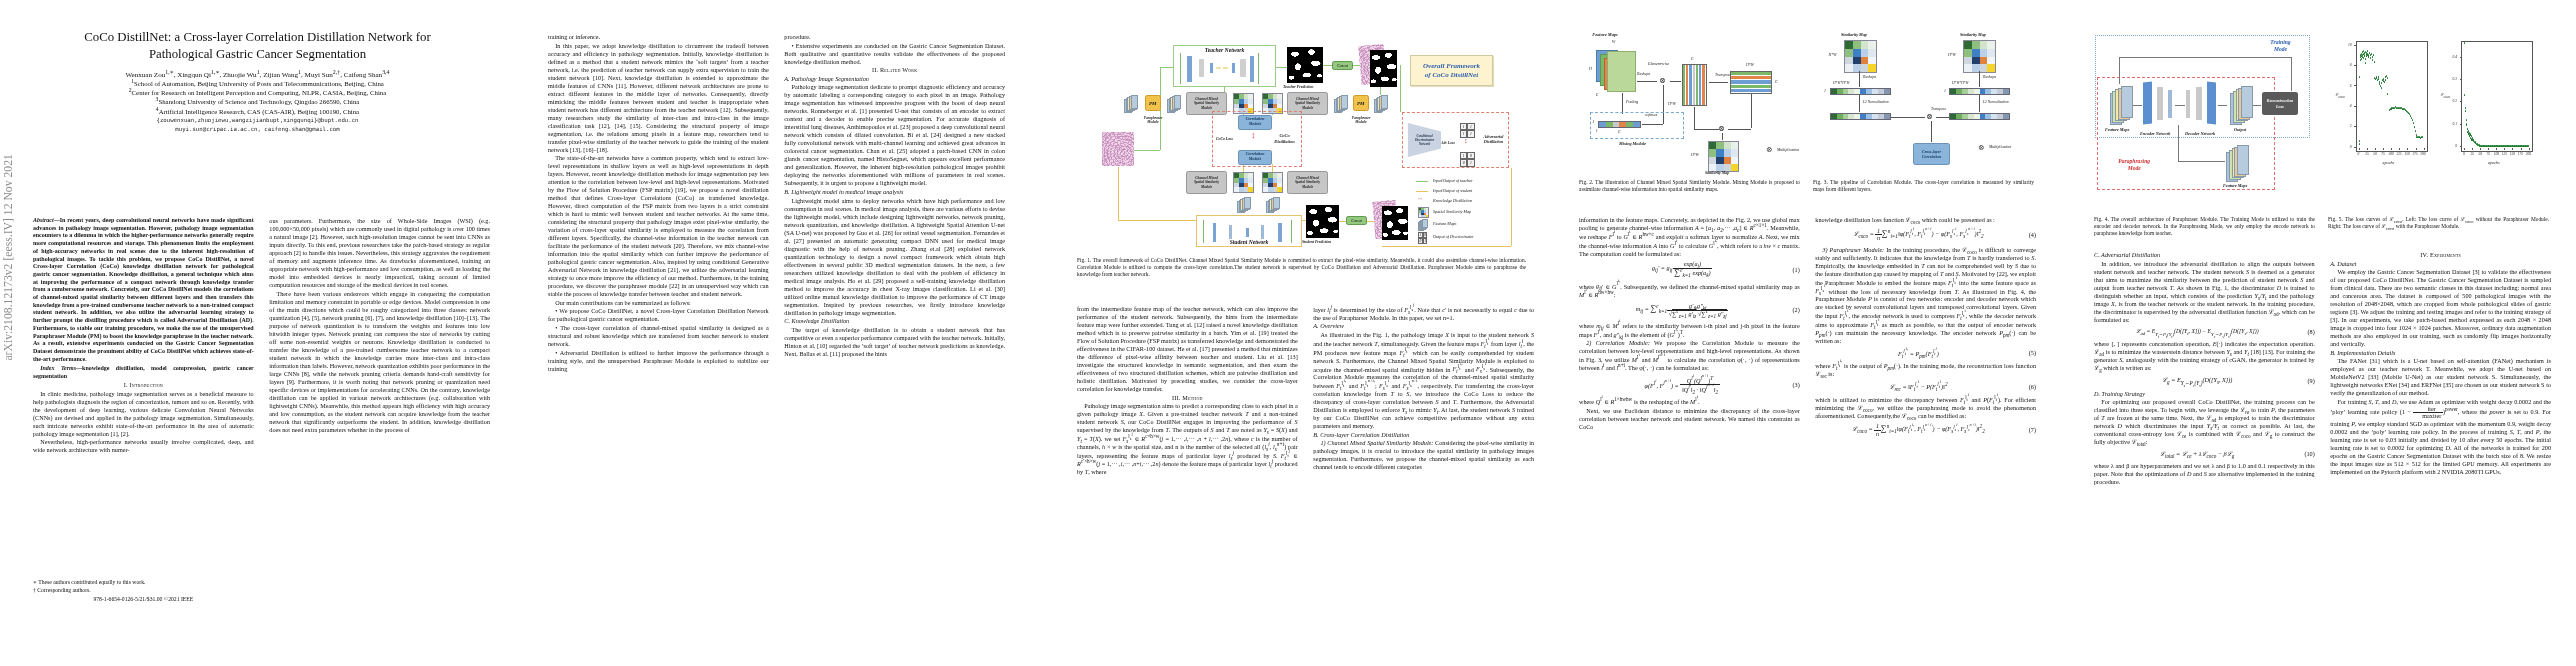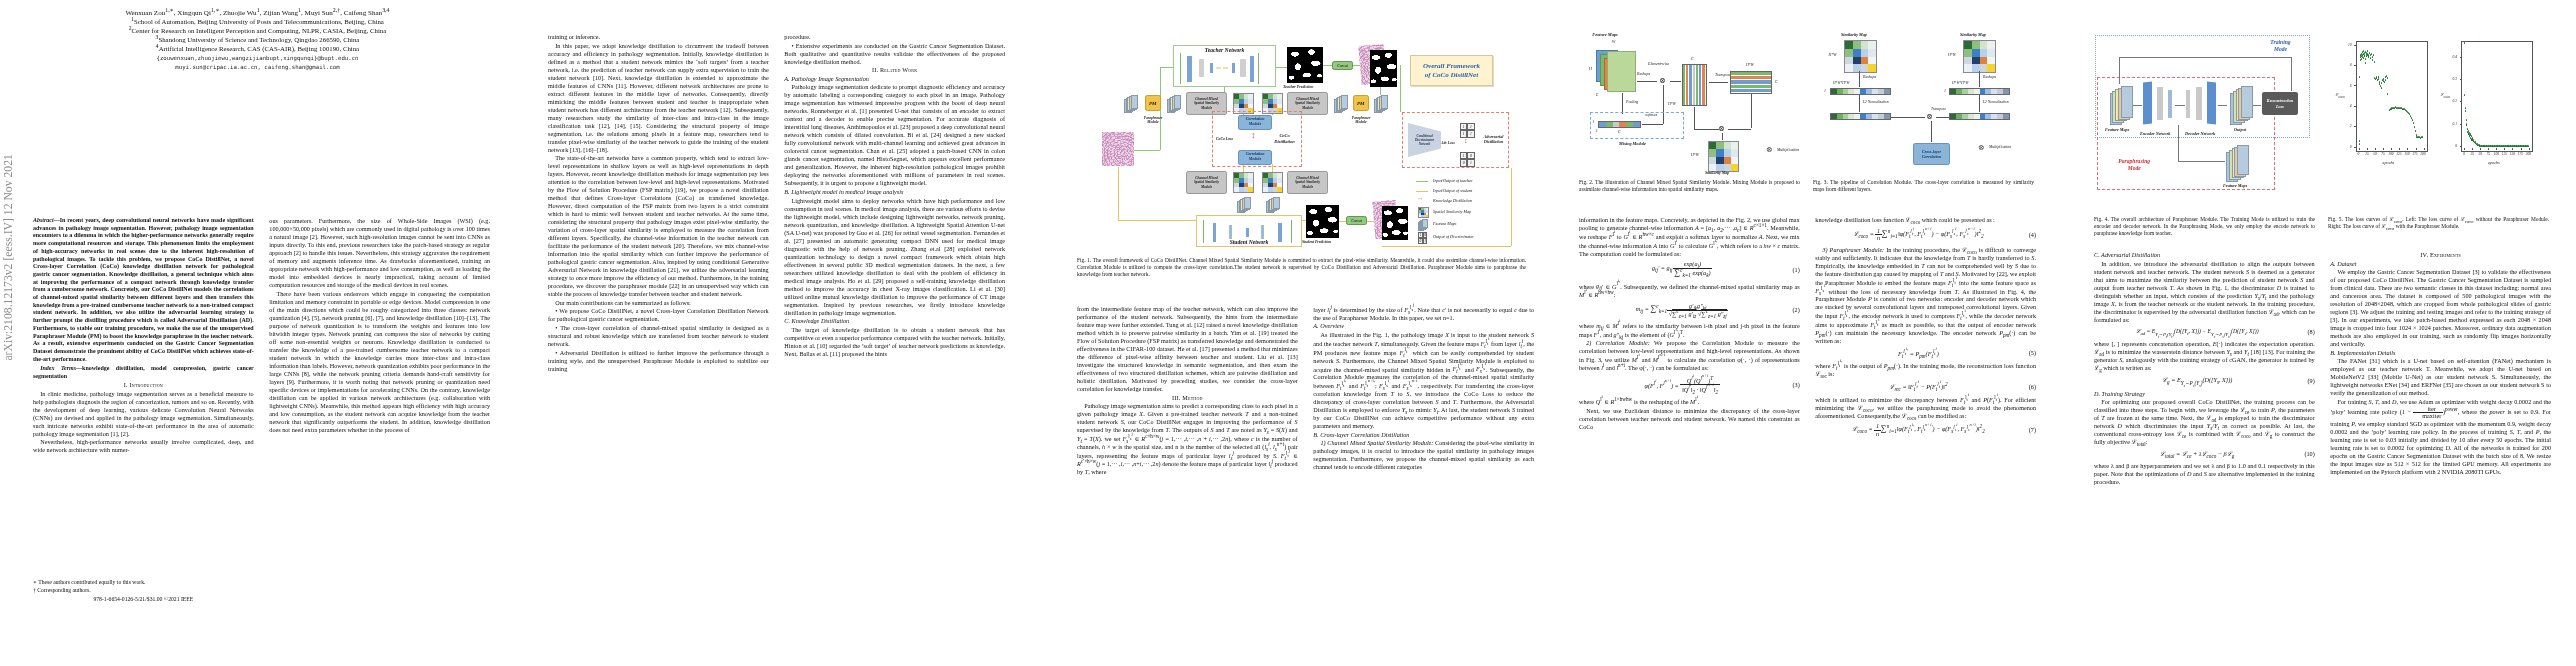--- a/index.html
+++ b/index.html
@@ -72,20 +72,21 @@
   .axlab{position:absolute;font-size:4.2px;font-style:italic;color:#222;}
   sup,sub{line-height:0;}
 </style>
 </head>
 <body>
 
 <div id="canvas">
 
   <div class="page" style="left:0">
     <div class="banner">arXiv:2108.12173v2  [eess.IV]  12 Nov 2021</div>
+    <div class="title">CoCo DistillNet: a Cross-layer Correlation Distillation Network for Pathological Gastric Cancer Segmentation</div>
     <div class="authors">Wenxuan Zou<sup>1,∗</sup>, Xingqun Qi<sup>1,∗</sup>, Zhuojie Wu<sup>1</sup>, Zijian Wang<sup>1</sup>, Muyi Sun<sup>2,†</sup>, Caifeng Shan<sup>3,4</sup></div>
     <div class="affil"><sup>1</sup>School of Automation, Beijing University of Posts and Telecommunications, Beijing, China</div>
     <div class="affil"><sup>2</sup>Center for Research on Intelligent Perception and Computing, NLPR, CASIA, Beijing, China</div>
     <div class="affil"><sup>3</sup>Shandong University of Science and Technology, Qingdao 266590, China</div>
     <div class="affil"><sup>4</sup>Artificial Intelligence Research, CAS (CAS-AIR), Beijing 100190, China</div>
     <div class="emails">{zouwenxuan,zhuojiewu,wangzijianbupt,xingqunqi}@bupt.edu.cn</div>
     <div class="emails">muyi.sun@cripac.ia.ac.cn, caifeng.shan@gmail.com</div>
     <div class="cols" style="top:217px;height:386px;">
       <div class="col">
         <p class="cont" style="font-size:6px;line-height:7.7px;"><i><b>Abstract</b></i><b>—In recent years, deep convolutional neural networks have made significant advances in pathology image segmentation. However, pathology image segmentation encounters to a dilemma in which the higher-performance networks generally require more computational resources and storage. This phenomenon limits the employment of high-accuracy networks in real scenes due to the inherent high-resolution of pathological images. To tackle this problem, we propose CoCo DistillNet, a novel Cross-layer Correlation (CoCo) knowledge distillation network for pathological gastric cancer segmentation. Knowledge distillation, a general technique which aims at improving the performance of a compact network through knowledge transfer from a cumbersome network. Concretely, our CoCo DistillNet models the correlations of channel-mixed spatial similarity between different layers and then transfers this knowledge from a pre-trained cumbersome teacher network to a non-trained compact student network. In addition, we also utilize the adversarial learning strategy to further prompt the distilling procedure which is called Adversarial Distillation (AD). Furthermore, to stable our training procedure, we make the use of the unsupervised Paraphraser Module (PM) to boost the knowledge paraphrase in the teacher network. As a result, extensive experiments conducted on the Gastric Cancer Segmentation Dataset demonstrate the prominent ability of CoCo DistillNet which achieves state-of-the-art performance.</b></p>

